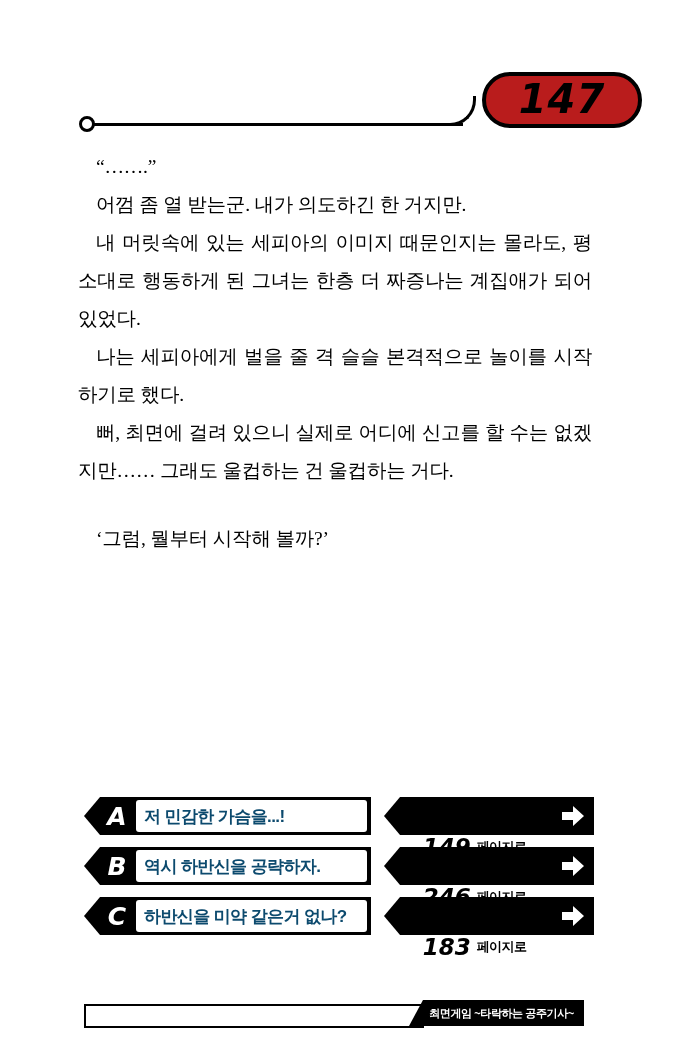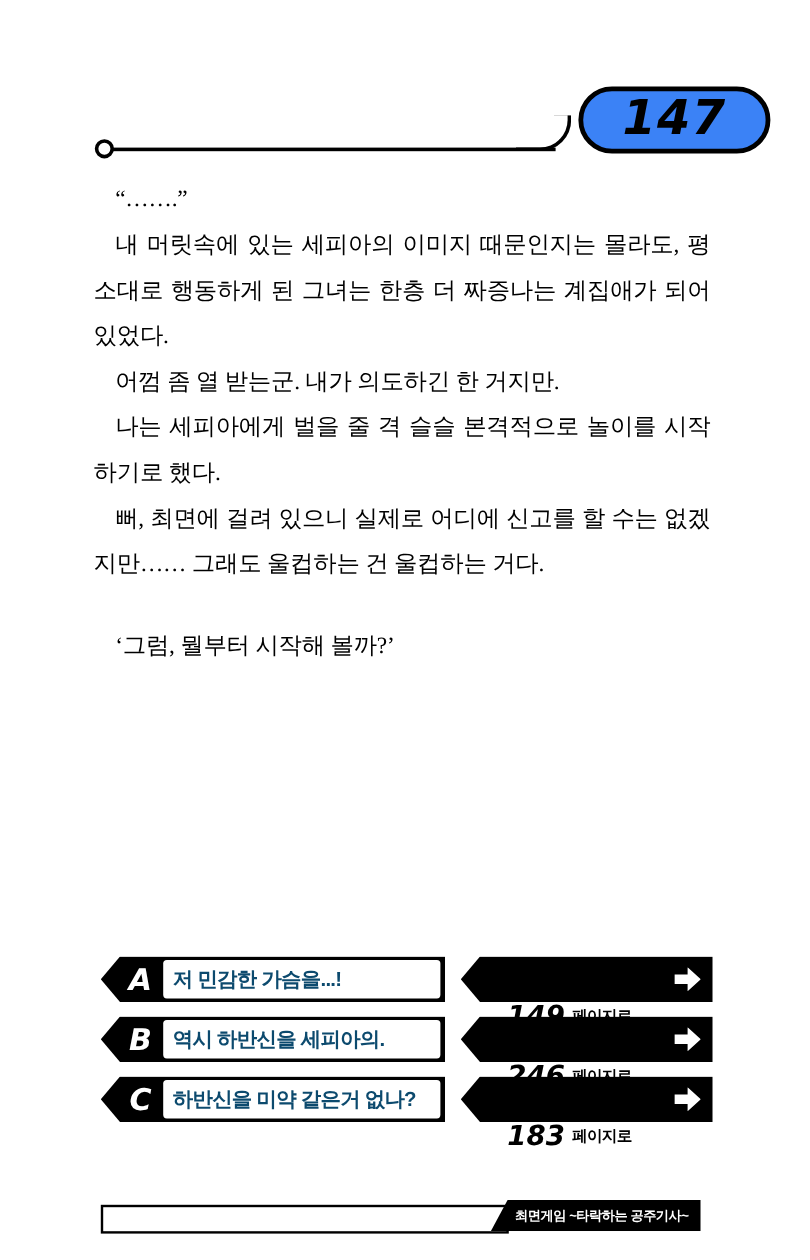--- a/index.html
+++ b/index.html
@@ -25,21 +25,21 @@
     height: 70px;
   }
   #page-number-box {
     position: absolute;
     top: 0;
     right: 33px;
     width: 160px;
     height: 56px;
     border: 4px solid #000;
     border-radius: 28px;
-    background: #3b82f6;
+    background: #b91c1c;
     box-sizing: border-box;
     display: flex;
     align-items: center;
     justify-content: center;
     z-index: 3;
   }
   #page-number-text {
     font-family: "DejaVu Sans", sans-serif;
     font-weight: bold;
     font-style: italic;
@@ -260,22 +260,22 @@
   <div id="header-rule"></div>
   <div id="header-curve"></div>
   <div id="header-dot"></div>
   <div id="page-number-box">
     <span id="page-number-text">147</span>
   </div>
 </div>
 
 <div id="body-text">
   <p class="indent">“…….”</p>
+  <p class="indent">어껌 좀 열 받는군. 내가 의도하긴 한 거지만.</p>
   <p class="indent">내 머릿속에 있는 세피아의 이미지 때문인지는 몰라도, 평소대로 행동하게 된 그녀는 한층 더 짜증나는 계집애가 되어 있었다.</p>
-  <p class="indent">어껌 좀 열 받는군. 내가 의도하긴 한 거지만.</p>
   <p class="indent">나는 세피아에게 벌을 줄 격 슬슬 본격적으로 놀이를 시작하기로 했다.</p>
   <p class="indent">뻐, 최면에 걸려 있으니 실제로 어디에 신고를 할 수는 없겠지만…… 그래도 울컵하는 건 울컵하는 거다.</p>
   <p class="indent gap-before">‘그럼, 뭘부터 시작해 볼까?’</p>
 </div>
 
 <div id="choices">
 
   <div class="choice-row">
     <div class="choice-left">
       <div class="choice-left-bg"></div>
@@ -291,21 +291,21 @@
       <svg class="arrow-icon" viewBox="0 0 22 20">
         <polygon points="0,6 11,6 11,0 22,10 11,20 11,14 0,14" fill="#ffffff"></polygon>
       </svg>
     </div>
   </div>
 
   <div class="choice-row">
     <div class="choice-left">
       <div class="choice-left-bg"></div>
       <div class="choice-letter">B</div>
-      <div class="choice-text">역시 하반신을 세피아의.</div>
+      <div class="choice-text">역시 하반신을 공략하자.</div>
     </div>
     <div class="choice-right">
       <div class="choice-right-bg"></div>
       <div class="choice-dest">
         <span class="dest-num">246</span>
         <span class="dest-label">페이지로</span>
       </div>
       <svg class="arrow-icon" viewBox="0 0 22 20">
         <polygon points="0,6 11,6 11,0 22,10 11,20 11,14 0,14" fill="#ffffff"></polygon>
       </svg>

